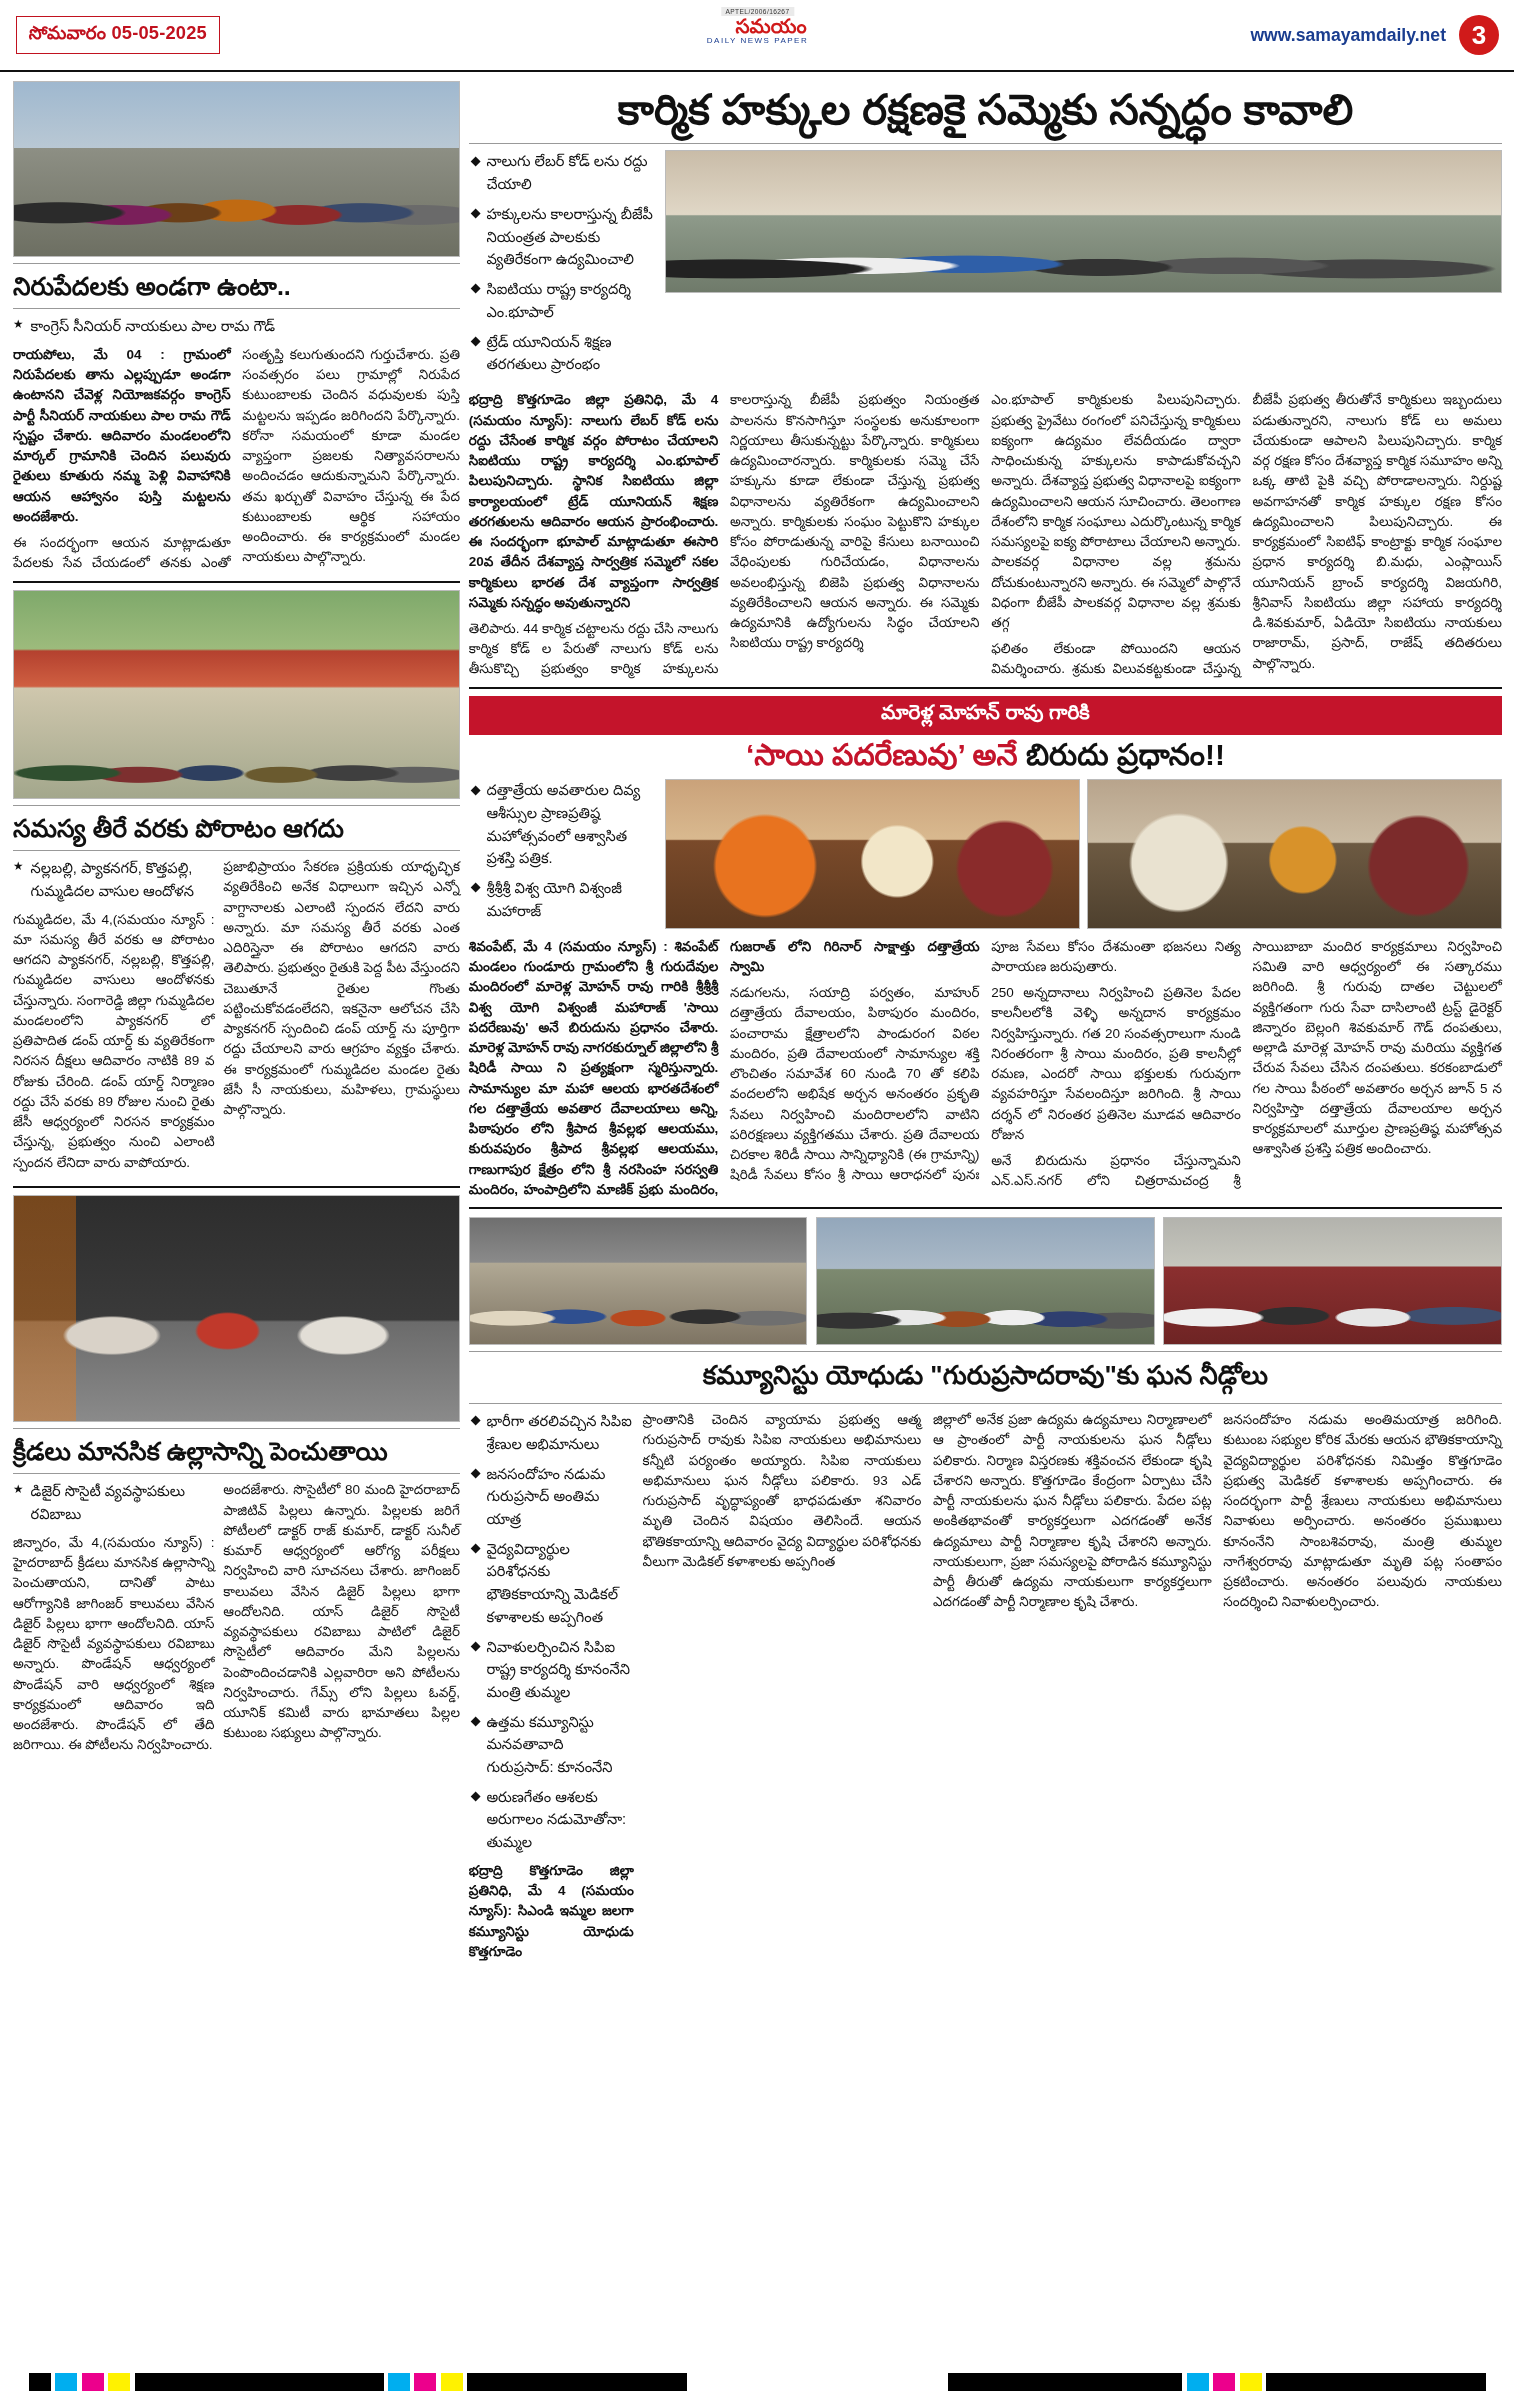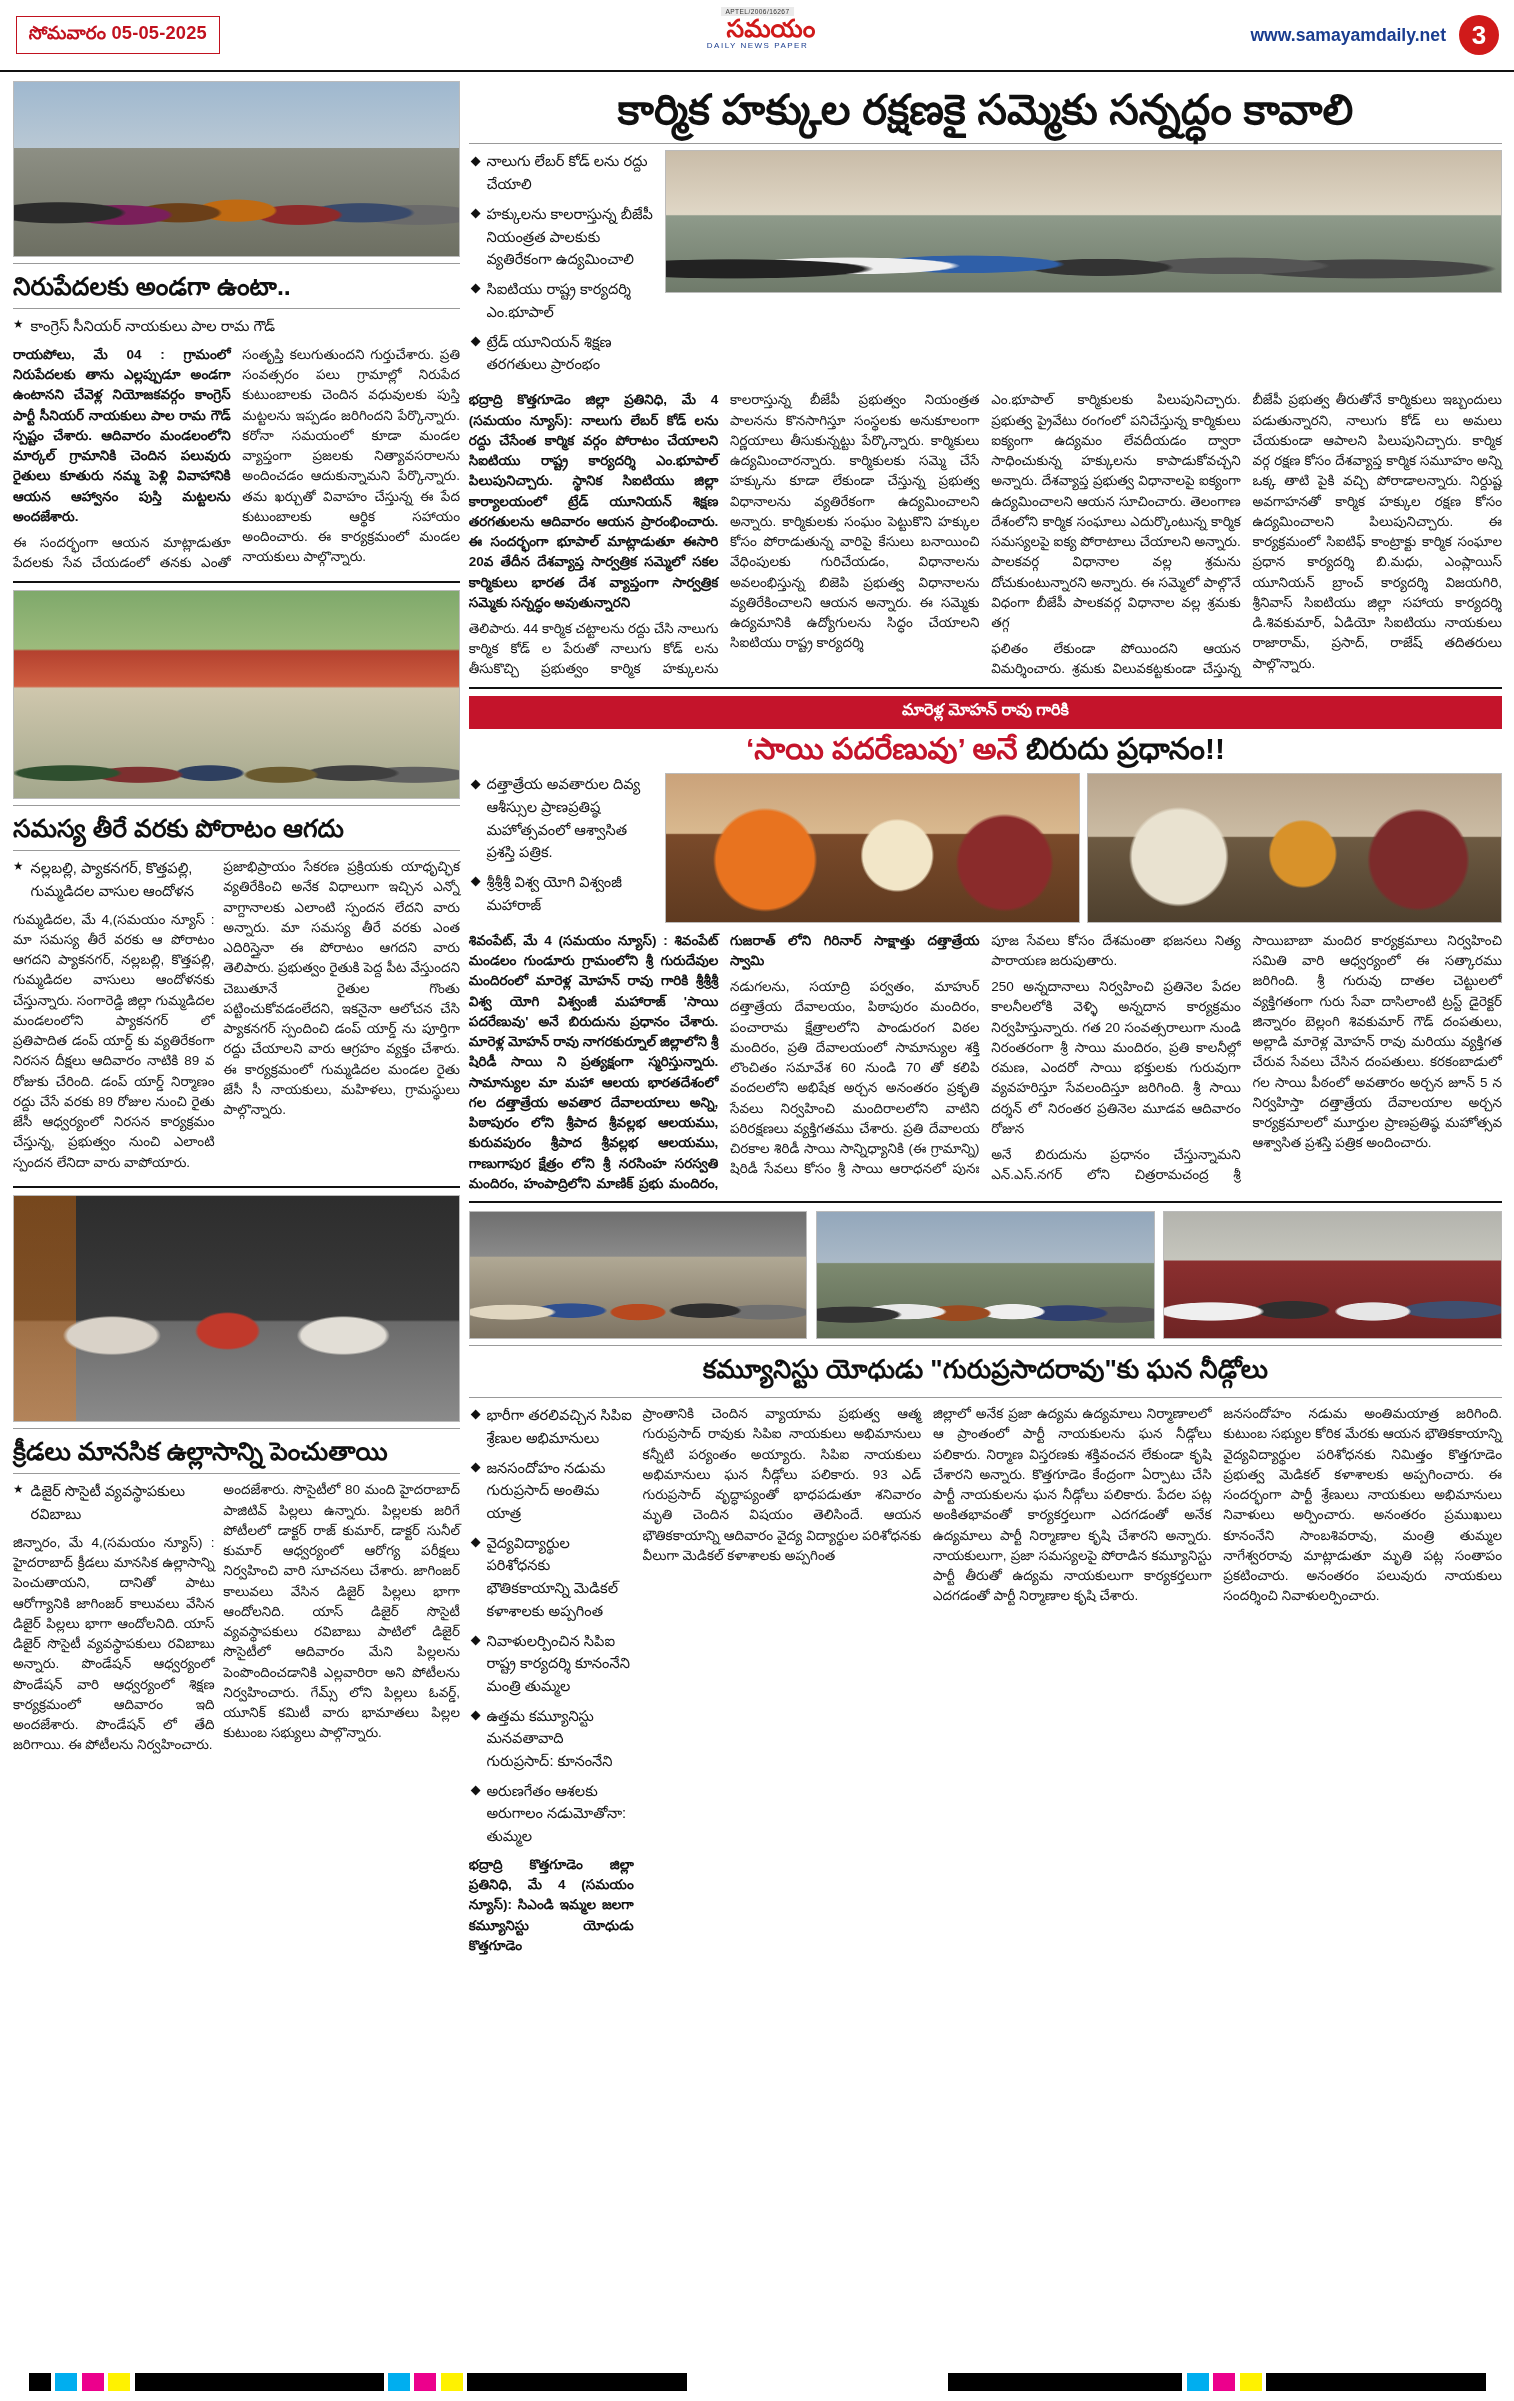--- a/index.html
+++ b/index.html
@@ -47,21 +47,21 @@
   }
   .masthead-tag {
     font-size: 6.6px;
     color: #333;
     background: #eaeaea;
     display: inline-block;
     padding: 0.7px 4.4px;
     letter-spacing: 0.4px;
   }
   .logo-title {
-    font-size: 25px;
+    font-size: 20px;
     font-weight: bold;
     color: #d01a1a;
     line-height: .95;
     margin-top: 1.5px;
     margin-left: 27px;
   }
   .logo-sub {
     font-size: 8px;
     color: #1a3d8f;
     letter-spacing: 1.5px;
@@ -211,21 +211,21 @@
     font-size: 25px;
     font-weight: bold;
     color: #111;
     line-height: 1.3;
     margin: 4.4px 0 2.9px 0;
   }
   .banner {
     background: #c4142b;
     color: #fff;
     text-align: center;
-    font-size: 16px;
+    font-size: 20px;
     font-weight: bold;
     padding: 5.1px 7.3px;
     margin-bottom: 2.9px;
   }
   .banner-sub {
     text-align: center;
     font-size: 30px;
     font-weight: bold;
     color: #111;
     line-height: 1.2;

